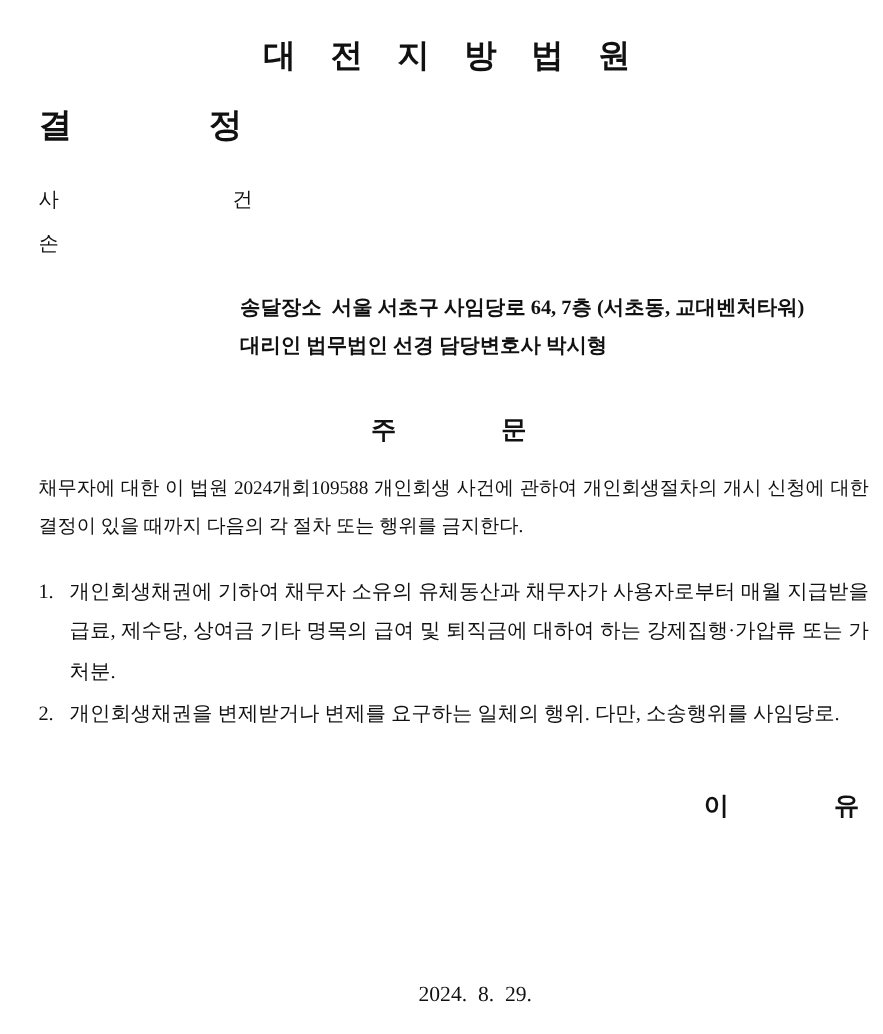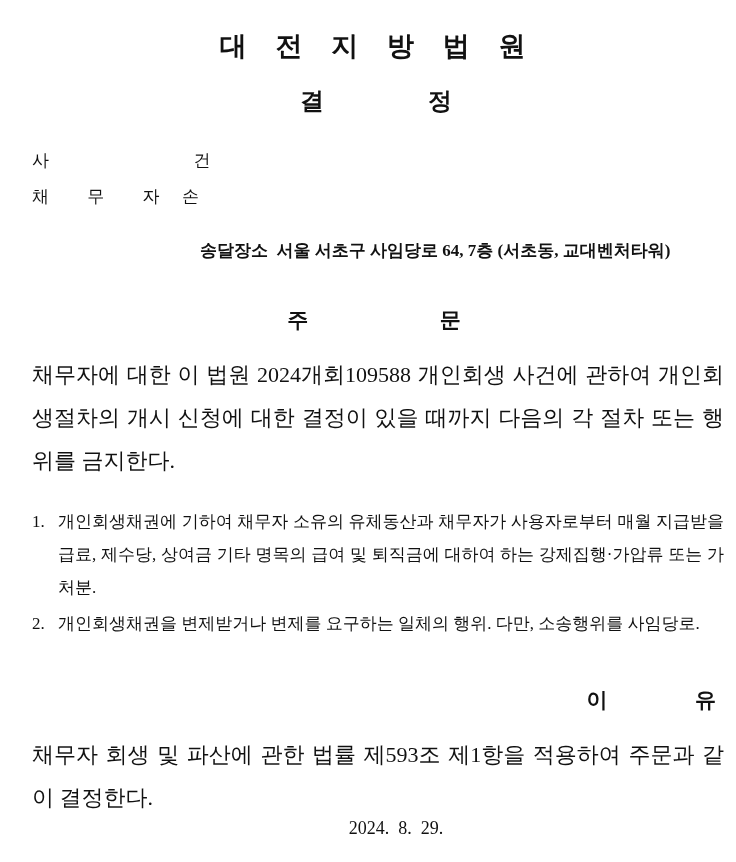--- a/index.html
+++ b/index.html
@@ -27,22 +27,22 @@
   
   .court-title {
     text-align: center;
     font-size: 27px;
     font-weight: bold;
     letter-spacing: 11px;
     padding-top: 28px;
     white-space: pre;
   }
   .doc-title {
-    text-align: center;
-    font-size: 24px;
+    text-align: left;
+    font-size: 28px;
     font-weight: bold;
     letter-spacing: 4px;
     margin-top: 21px;
     white-space: pre;
   }
 
   
   .fields {
     margin-top: 32px;
   }
@@ -75,26 +75,26 @@
   }
 
   
   .section-heading {
     text-align: center;
     font-size: 21px;
     font-weight: bold;
     letter-spacing: 8px;
     white-space: pre;
   }
-  .heading-jumun { margin-top: 40px; font-family: Liberation Mono, monospace; }
+  .heading-jumun { margin-top: 40px; }
   .heading-iyu   { margin-top: 46px; text-align: right; }
 
   
   .para {
-    font-size: 22px;
+    font-size: 16px;
     line-height: 1.95;
     margin-top: 20px;
     text-align: justify;
   }
   .para.indent-hang {
     text-indent: 0;
   }
 
   
   .ordered-list {
@@ -135,43 +135,42 @@
 
   <div class="court-title">대 전 지 방 법 원</div>
 
   <div class="doc-title">결          정</div>
 
   <div class="fields">
     <div class="field-row">
       <span class="field-label">사      건</span>
     </div>
     <div class="field-row">
-      <span class="field-label">채 무 자</span>
       <span class="field-value">손</span>
     </div>
   </div>
 
   <div class="address-block">
     <div class="address-line">송달장소  서울 서초구 사임당로 64, 7층 (서초동, 교대벤처타워)</div>
+    <div class="address-line">대리인 법무법인 선경 담당변호사 박시형</div>
   </div>
 
   <div class="section-heading heading-jumun">주      문</div>
 
   <div class="para indent-hang">채무자에 대한 이 법원 2024개회109588 개인회생 사건에 관하여 개인회생절차의 개시 신청에 대한 결정이 있을 때까지 다음의 각 절차 또는 행위를 금지한다.</div>
 
   <div class="ordered-list">
     <div class="list-item">
       <span class="list-marker">1.</span>
       <span class="list-text">개인회생채권에 기하여 채무자 소유의 유체동산과 채무자가 사용자로부터 매월 지급받을 급료, 제수당, 상여금 기타 명목의 급여 및 퇴직금에 대하여 하는 강제집행·가압류 또는 가처분.</span>
     </div>
     <div class="list-item">
       <span class="list-marker">2.</span>
       <span class="list-text">개인회생채권을 변제받거나 변제를 요구하는 일체의 행위. 다만, 소송행위를 사임당로.</span>
     </div>
   </div>
 
   <div class="section-heading heading-iyu">이      유</div>
 
-  <div class="para">채무자 회생 및 파산에 관한 법률 제593조 제1항을 적용하여 주문과 같이 결정한다.</div>
 
   <div class="doc-date">2024.  8.  29.</div>
 
 </div>
 
 </body></html>

